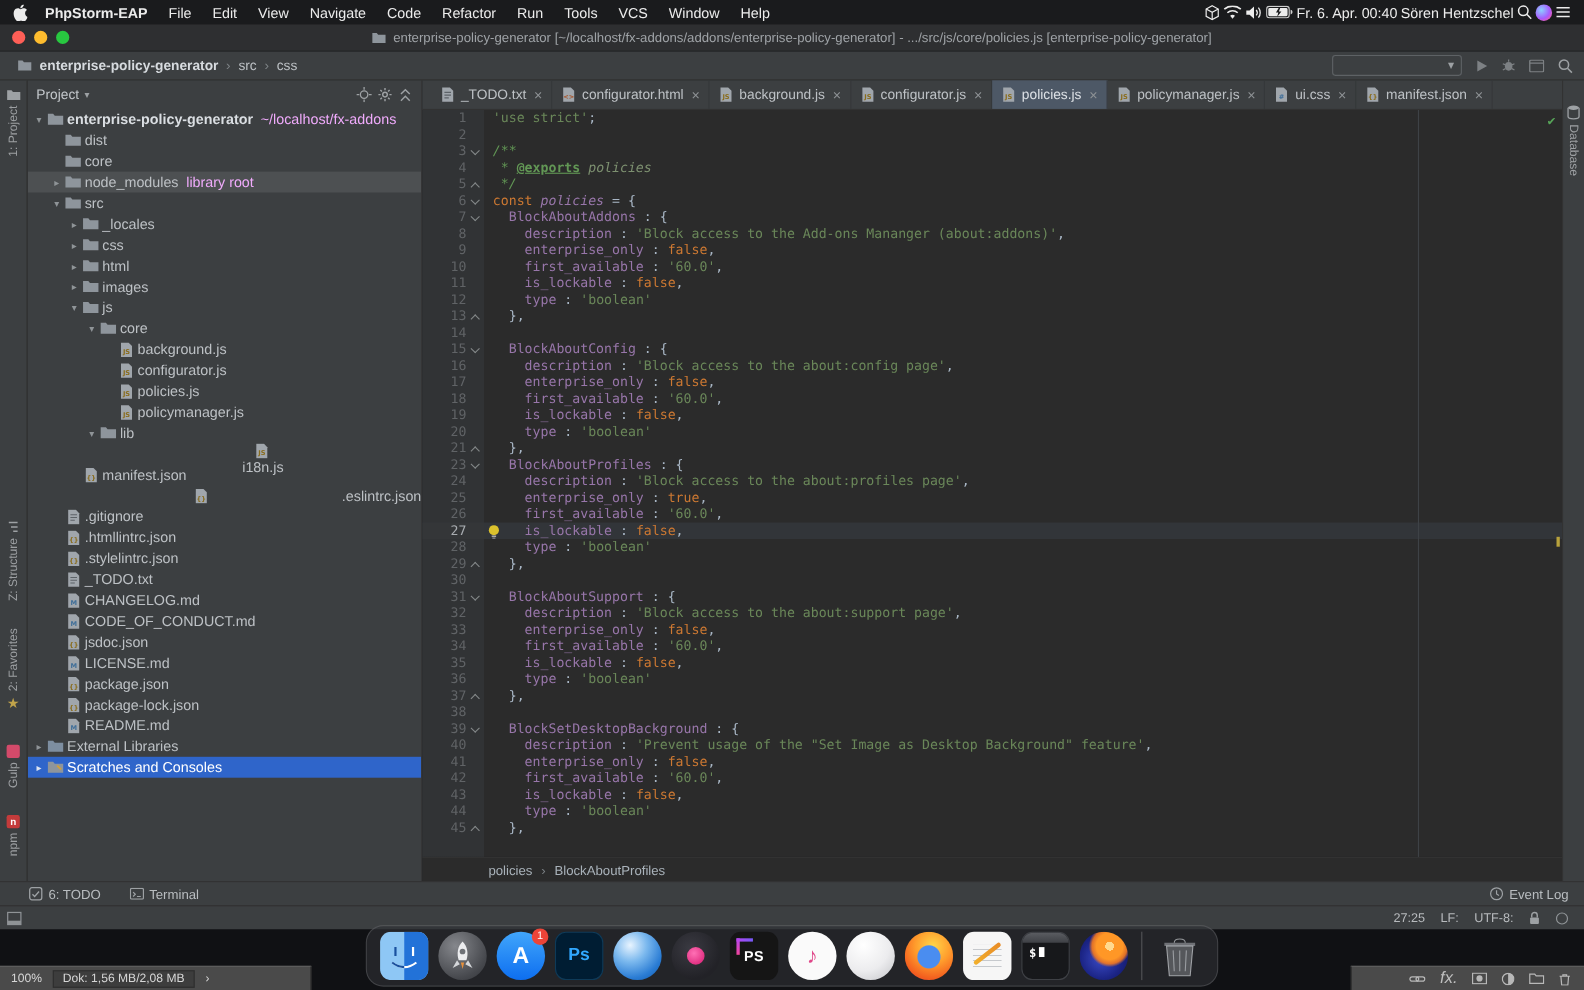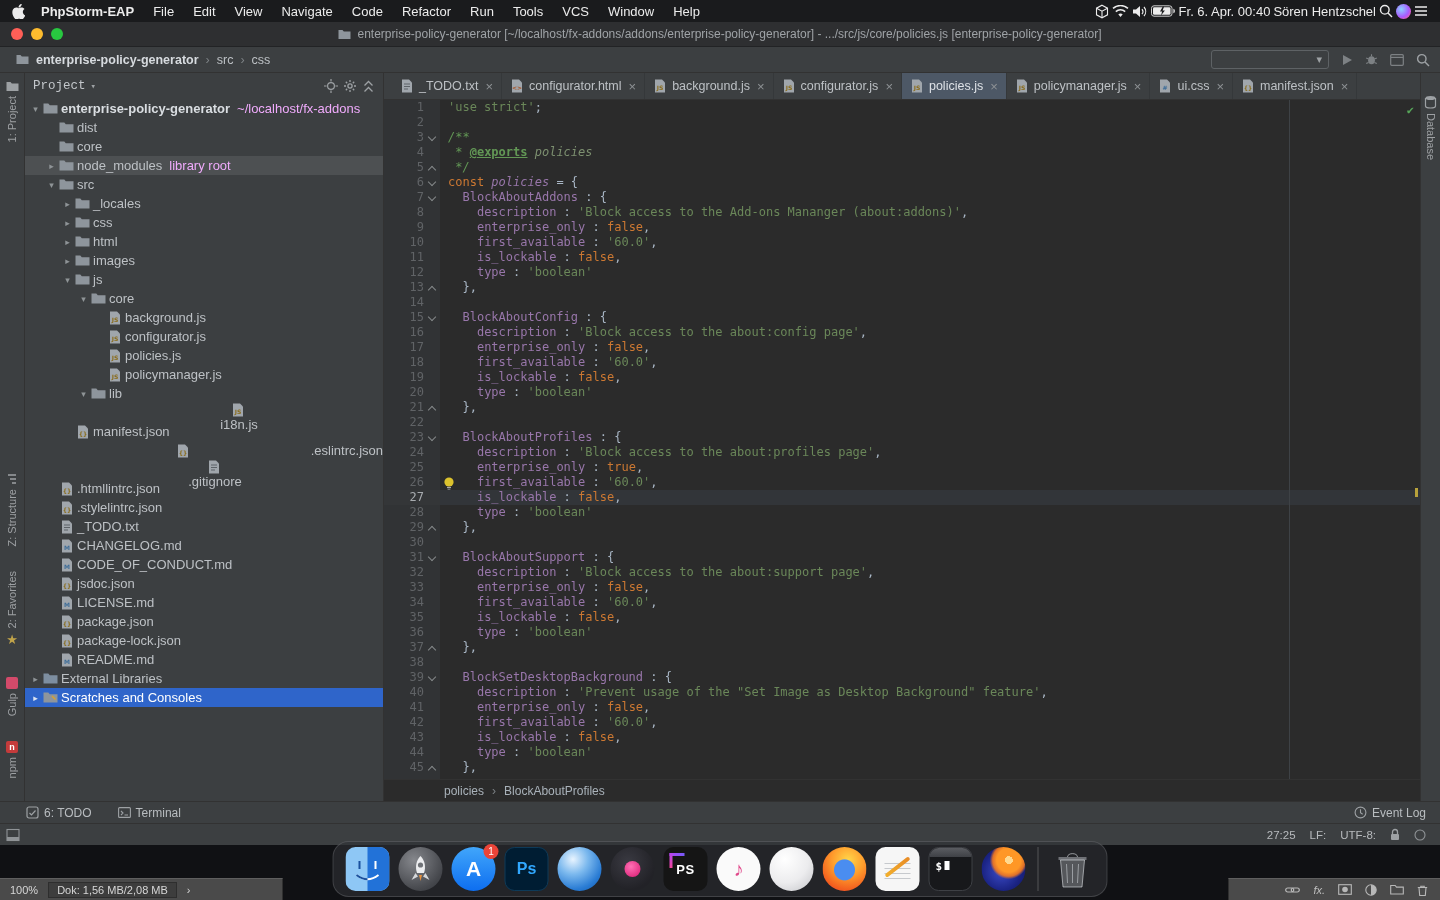--- a/index.html
+++ b/index.html
@@ -46,21 +46,21 @@
   .stripe.right { width:20px; border-left:1px solid #323232; }
   .stripe-btn { position:absolute; left:0; width:100%; display:flex; flex-direction:column; align-items:center; gap:4px; cursor:default; }
   .vlabel { writing-mode:vertical-rl; transform:rotate(180deg); white-space:nowrap; }
   .stripe.right .vlabel { transform:none; }
   .star { color:#c0a34a; font-size:13px; }
   .sqicon { width:12px; height:12px; border-radius:2px; display:flex; align-items:center; justify-content:center;
     color:#fff; font-size:9px; font-weight:bold; }
 
   
   .project { width:359px; background:#3c3f41; border-right:1px solid #323232; display:flex; flex-direction:column; overflow:hidden; }
-  .proj-head { height:26px; display:flex; align-items:center; padding:0 8px; color:#c3c7cb; font-size:12.5px; gap:5px;font-family:Liberation Mono, monospace; }
+  .proj-head { height:26px; display:flex; align-items:center; padding:0 8px; color:#c3c7cb; font-size:12.5px; gap:5px; }
   .proj-head .grow { flex:1; }
   .tree { flex:1; overflow:hidden; font-size:13px; color:#bdc1c5; }
   .trow { height:19px; display:flex; align-items:center; white-space:nowrap; cursor:default; }
   .trow .arrow { width:13px; flex:none; font-size:9px; color:#8f9497; text-align:center; }
   .trow .ticon { width:17px; flex:none; display:flex; justify-content:center; }
   .trow .tlabel { padding-left:2px; }
   .trow .tlabel.b { font-weight:bold; color:#dadee2; }
   .trow .tsuffix { padding-left:7px; color:#f0abfc; }
   .trow.hl { background:#4d5052; }
   .trow.sel { background:#2f65ca; color:#fff; }
@@ -110,21 +110,21 @@
   .statusbar .tgl { margin-left:6px; }
   .statusbar .right { margin-left:auto; display:flex; align-items:center; gap:14px; margin-right:14px; }
 
   
   .desktop { position:absolute; top:845px; left:0; right:0; bottom:0; background:#101114; }
   .ps-bar { position:absolute; bottom:0; height:22px; background:#4a4a4a; border-top:1px solid #5f5f5f;
     color:#d6d6d6; font-size:11px; display:flex; align-items:center; }
   .ps-bar.l { left:0; width:283px; padding-left:10px; gap:10px; border-right:1px solid #303030; }
   .ps-bar.l .field { background:#3d3d3d; border:1px solid #2e2e2e; padding:1px 8px; }
   .ps-bar.r { right:0; width:212px; justify-content:flex-end; gap:13px; padding-right:12px; border-left:1px solid #303030; }
-  .ps-bar.r .fx { font-style:italic; color:#bfbfbf; font-size:11px; }
+  .ps-bar.r .fx { font-style:italic; color:#bfbfbf; font-size:15px; }
 
   .dock { position:absolute; bottom:3px; left:50%; transform:translateX(-50%); height:56px;
     display:flex; align-items:center; gap:9px; padding:5px 12px;
     background:rgba(46,48,53,0.62); border:1px solid rgba(255,255,255,0.14); border-radius:16px; }
   .dicon { width:44px; height:44px; position:relative; flex:none; cursor:default; }
   .dicon .circ { position:absolute; inset:0; border-radius:50%; }
   .dicon .sq { position:absolute; inset:0; border-radius:10px; }
   .dk-letter { position:absolute; inset:0; display:flex; align-items:center; justify-content:center; }
   .badge { position:absolute; top:-3px; right:-3px; width:15px; height:15px; border-radius:50%;
     background:#ec4438; color:#fff; font-size:10px; display:flex; align-items:center; justify-content:center; z-index:2; }
@@ -480,21 +480,21 @@
         <div class="trow" style="padding-left: 20px; justify-content: space-between;">
           <span class="arrow"></span>
           <span class="ticon">
             <svg width="14" height="14" viewBox="0 0 14 14">
               <path d="M2 0.5h7l3 3v10H2z" fill="#a0a6ac"></path>
               <text x="7" y="11" text-anchor="middle" font-size="6" font-weight="bold" fill="#8a6d1d" font-family="DejaVu Sans, sans-serif">{}</text>
             </svg>
           </span>
           <span class="tlabel">.eslintrc.json</span>
         </div>
-        <div class="trow" style="padding-left: 20px; flex-direction: column;">
+        <div class="trow" style="padding-left: 20px;">
           <span class="arrow"></span>
           <span class="ticon">
             <svg width="14" height="14" viewBox="0 0 14 14">
               <path d="M2 0.5h7l3 3v10H2z" fill="#a0a6ac"></path>
               <path d="M4 5h6M4 7.5h6M4 10h4" stroke="#5d6368" stroke-width="1"></path>
             </svg>
           </span>
           <span class="tlabel">.gitignore</span>
         </div>
         <div class="trow" style="padding-left: 20px;">
@@ -781,24 +781,20 @@
             <span class="gut"><span class="lnum">19</span></span>
             <span class="codeln"><span class="tk-d">    </span><span class="tk-f">is_lockable</span><span class="tk-d"> : </span><span class="tk-k">false</span><span class="tk-d">,</span></span>
           </div>
           <div class="cl">
             <span class="gut"><span class="lnum">20</span></span>
             <span class="codeln"><span class="tk-d">    </span><span class="tk-f">type</span><span class="tk-d"> : </span><span class="tk-s">'boolean'</span></span>
           </div>
           <div class="cl">
             <span class="gut"><span class="lnum">21</span><span class="fold fc"></span></span>
             <span class="codeln"><span class="tk-d">  },</span></span>
-          </div>
-          <div class="cl">
-            <span class="gut"><span class="lnum">22</span></span>
-            <span class="codeln"></span>
           </div>
           <div class="cl">
             <span class="gut"><span class="lnum">23</span><span class="fold fo"></span></span>
             <span class="codeln"><span class="tk-d">  </span><span class="tk-f">BlockAboutProfiles</span><span class="tk-d"> : {</span></span>
           </div>
           <div class="cl">
             <span class="gut"><span class="lnum">24</span></span>
             <span class="codeln"><span class="tk-d">    </span><span class="tk-f">description</span><span class="tk-d"> : </span><span class="tk-s">'Block access to the about:profiles page'</span><span class="tk-d">,</span></span>
           </div>
           <div class="cl">

